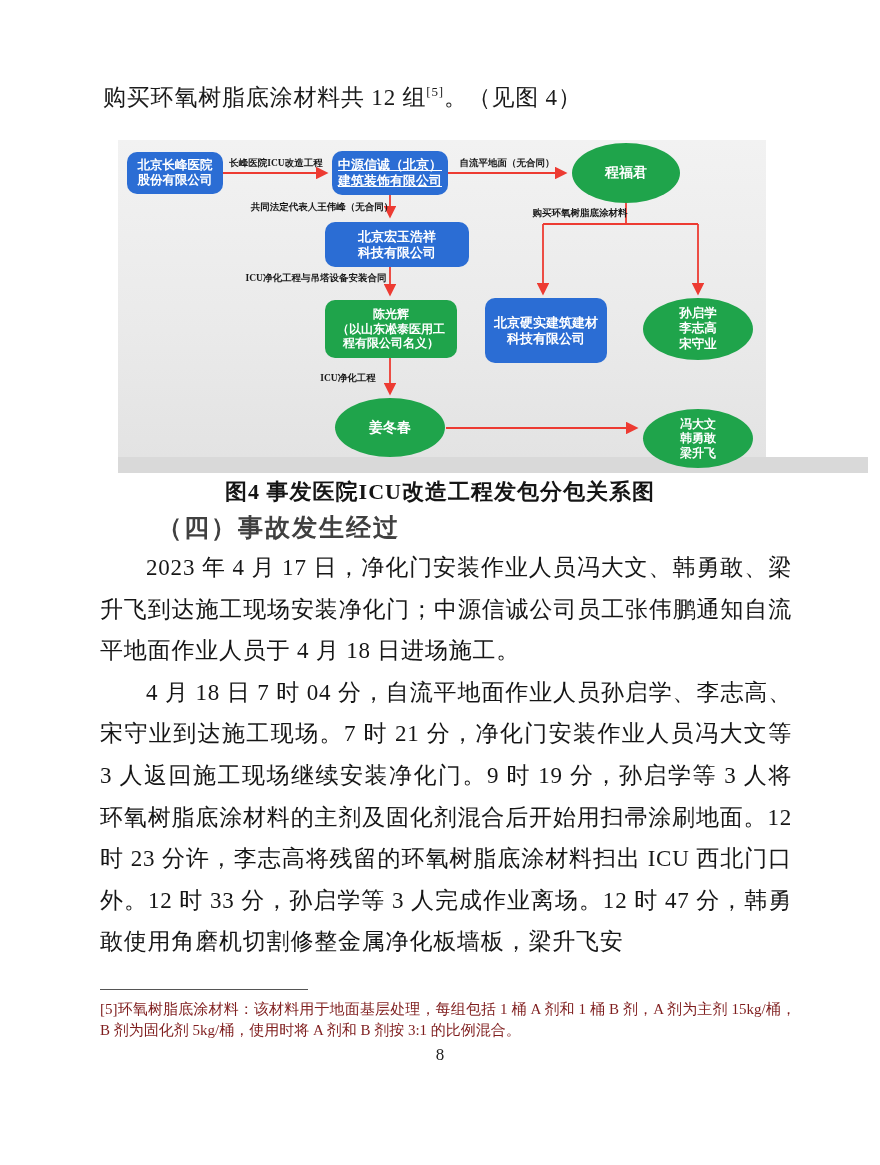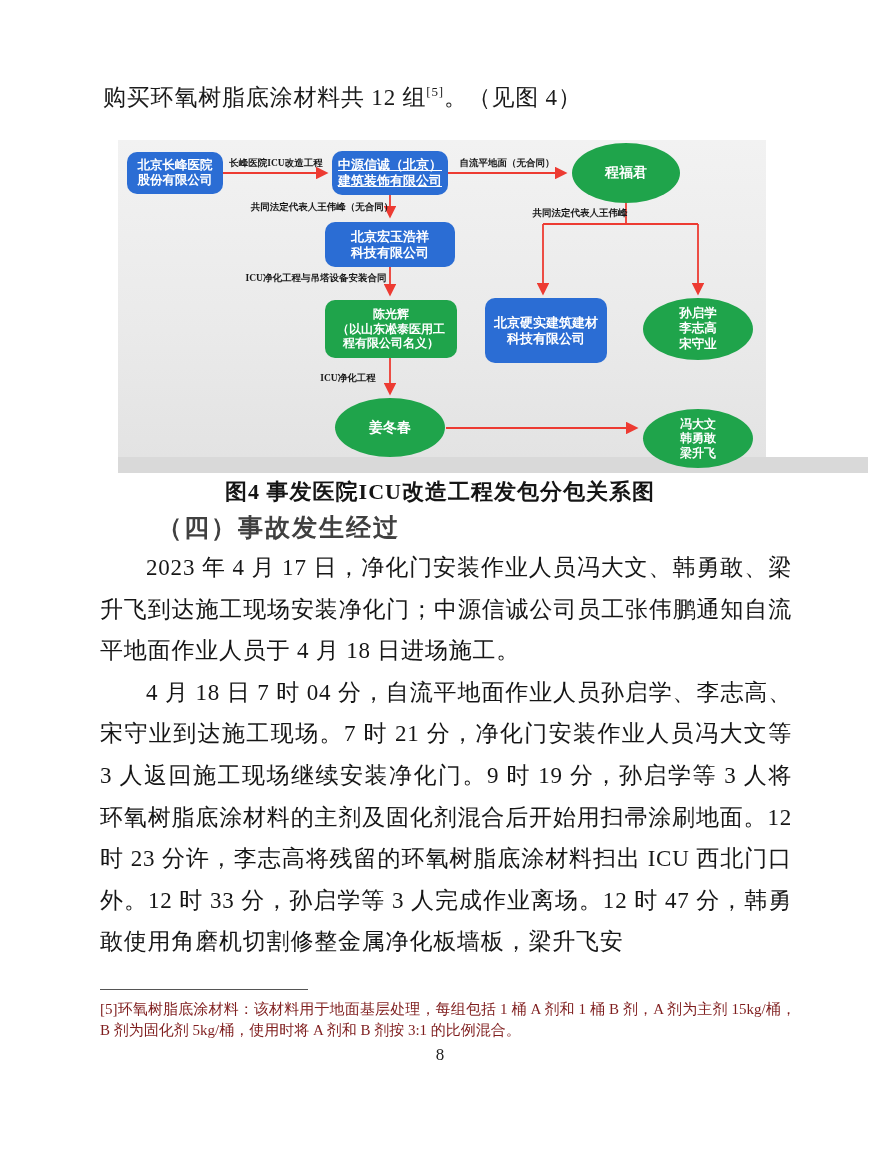--- a/index.html
+++ b/index.html
@@ -94,40 +94,40 @@
       <path d="M425,84 V153" stroke="#ed3b32" stroke-width="1.8" fill="none" marker-end="url(#arr)"></path>
       <path d="M580,84 V153" stroke="#ed3b32" stroke-width="1.8" fill="none" marker-end="url(#arr)"></path>
       <path d="M328,288 H518" stroke="#ed3b32" stroke-width="1.8" fill="none" marker-end="url(#arr)"></path>
     </svg>
 
     <div class="node rect blue" style="left:9px; top:12px; width:96px; height:42px; font-size:12.5px;">北京长峰医院
 股份有限公司</div>
     <div class="node rect blue" style="left:214px; top:11px; width:116px; height:44px; font-size:13px;text-decoration:underline;">中源信诚（北京）
 建筑装饰有限公司</div>
     <div class="node ellipse green" style="left:454px; top:3px; width:108px; height:60px; font-size:14px;">程福君</div>
-    <div class="node rect blue" style="left:207px; top:82px; width:130px; height:45px; font-size:13px;">北京宏玉浩祥
+    <div class="node rect blue" style="left:207px; top:82px; width:144px; height:45px; font-size:13px;">北京宏玉浩祥
 科技有限公司</div>
     <div class="node rect green" style="left:207px; top:160px; width:132px; height:58px; font-size:12px;">陈光辉
 （以山东凇泰医用工
 程有限公司名义）</div>
     <div class="node rect blue" style="left:367px; top:158px; width:122px; height:65px; font-size:13px;">北京硬实建筑建材
 科技有限公司</div>
     <div class="node ellipse green" style="left:525px; top:158px; width:110px; height:62px; font-size:12.5px;">孙启学
 李志高
 宋守业</div>
     <div class="node ellipse green" style="left:217px; top:258px; width:110px; height:59px; font-size:14px;">姜冬春</div>
     <div class="node ellipse green" style="left:525px; top:269px; width:110px; height:59px; font-size:12px;">冯大文
 韩勇敢
 梁升飞</div>
 
     <div class="edge-label" style="left:158px; top:17px;">长峰医院ICU改造工程</div>
     <div class="edge-label" style="left:389px; top:17px;text-align:right;">自流平地面（无合同）</div>
     <div class="edge-label" style="left:204px; top:61px;">共同法定代表人王伟峰（无合同）</div>
     <div class="edge-label" style="left:198px; top:132px;">ICU净化工程与吊塔设备安装合同</div>
-    <div class="edge-label" style="left:462px; top:67px;">共同法定代表人王伟峰</div>
+    <div class="edge-label" style="left:462px; top:67px;">购买环氧树脂底涂材料</div>
     <div class="edge-label" style="left:230px; top:232px;">ICU净化工程</div>
   </div>
 
   <div class="caption">图4  事发医院ICU改造工程发包分包关系图</div>
 
   <div class="heading">（四）事故发生经过</div>
 
   <div class="bodytext">
     <p>2023 年 4 月 17 日，净化门安装作业人员冯大文、韩勇敢、梁升飞到达施工现场安装净化门；中源信诚公司员工张伟鹏通知自流平地面作业人员于 4 月 18 日进场施工。</p>
     <p>4 月 18 日 7 时 04 分，自流平地面作业人员孙启学、李志高、宋守业到达施工现场。7 时 21 分，净化门安装作业人员冯大文等 3 人返回施工现场继续安装净化门。9 时 19 分，孙启学等 3 人将环氧树脂底涂材料的主剂及固化剂混合后开始用扫帚涂刷地面。12 时 23 分许，李志高将残留的环氧树脂底涂材料扫出 ICU 西北门口外。12 时 33 分，孙启学等 3 人完成作业离场。12 时 47 分，韩勇敢使用角磨机切割修整金属净化板墙板，梁升飞安</p>

